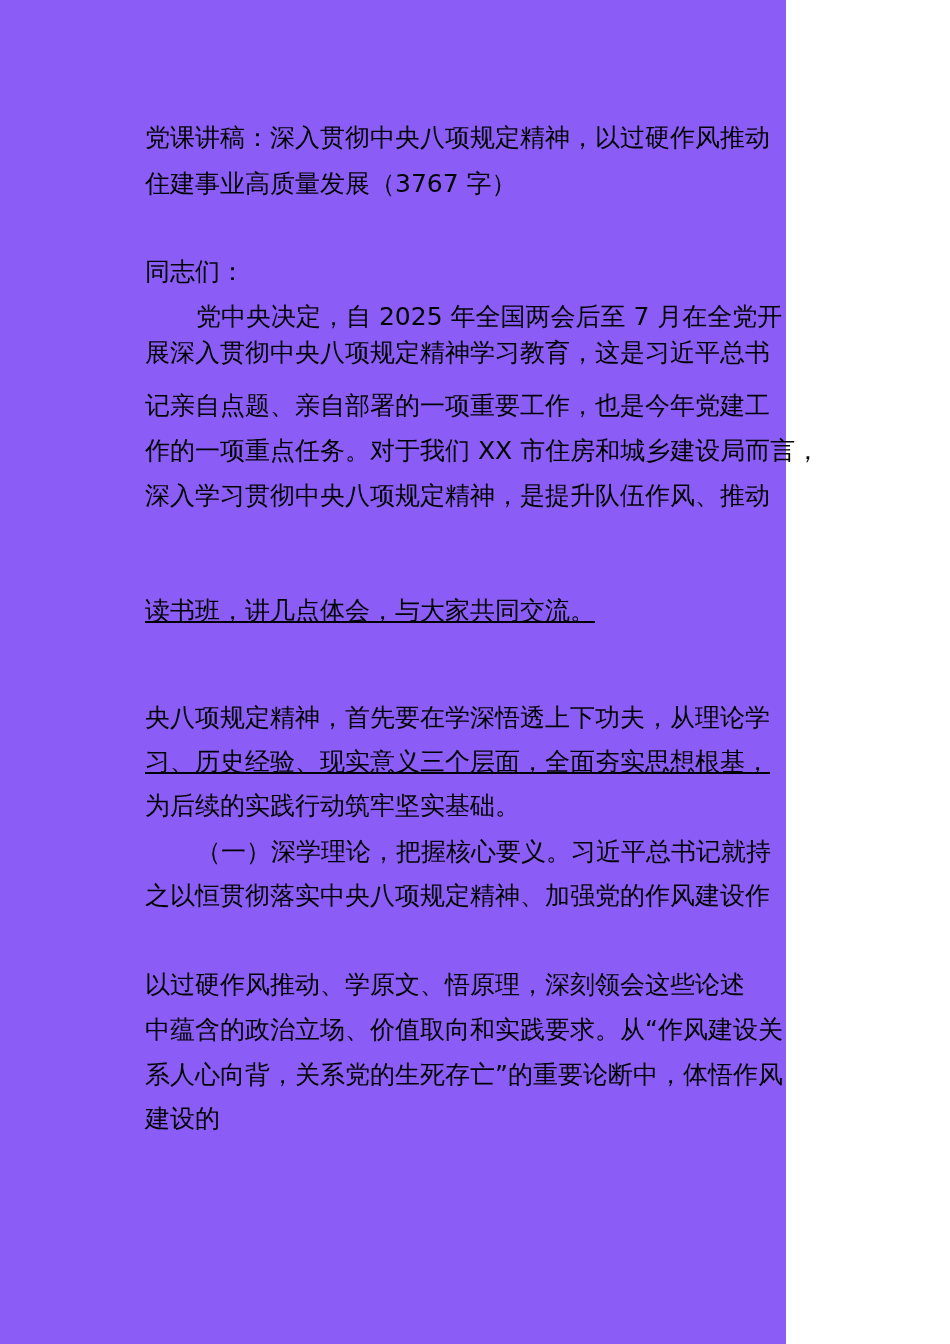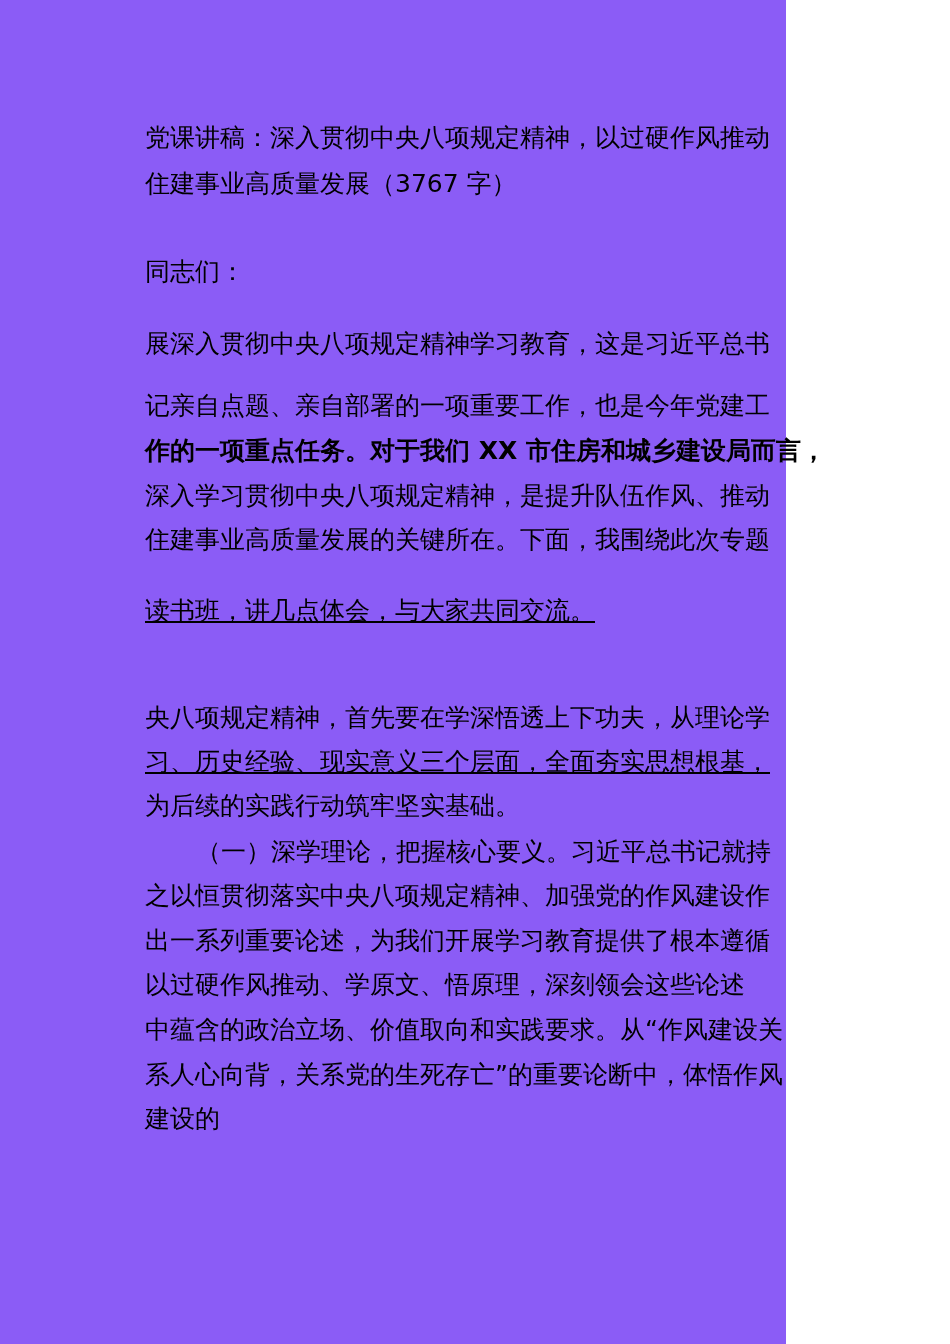--- a/index.html
+++ b/index.html
@@ -35,33 +35,32 @@
 </head>
 <body>
 
 <div class="page">
 
   <div class="line" style="top:123px;">党课讲稿：深入贯彻中央八项规定精神，以过硬作风推动</div>
   <div class="line" style="top:169px;">住建事业高质量发展（3767 字）</div>
 
   <div class="line" style="top:257px;">同志们：</div>
 
-  <div class="line" style="top:329px;">展深入贯彻中央八项规定精神学习教育，这是习近平总书</div>
+  <div class="line indent" style="top:302px;">党中央决定，自 2025 年全国两会后至 7 月在全党开</div>
+  <div class="line" style="top:338px;">展深入贯彻中央八项规定精神学习教育，这是习近平总书</div>
   <div class="line" style="top:391px;">记亲自点题、亲自部署的一项重要工作，也是今年党建工</div>
-  <div class="line" style="top:436px;font-weight:bold;">作的一项重点任务。对于我们 XX 市住房和城乡建设局而言，</div>
+  <div class="line" style="top:436px;">作的一项重点任务。对于我们 XX 市住房和城乡建设局而言，</div>
   <div class="line" style="top:481px;">深入学习贯彻中央八项规定精神，是提升队伍作风、推动</div>
-  <div class="line" style="top:525px;">住建事业高质量发展的关键所在。下面，我围绕此次专题</div>
   <div class="line" style="top:596px;text-decoration:underline;">读书班，讲几点体会，与大家共同交流。</div>
 
 
   <div class="line" style="top:703px;">央八项规定精神，首先要在学深悟透上下功夫，从理论学</div>
   <div class="line" style="top:747px;text-decoration:underline;">习、历史经验、现实意义三个层面，全面夯实思想根基，</div>
   <div class="line" style="top:791px;">为后续的实践行动筑牢坚实基础。</div>
 
   <div class="line indent" style="top:837px;">（一）深学理论，把握核心要义。习近平总书记就持</div>
   <div class="line" style="top:881px;">之以恒贯彻落实中央八项规定精神、加强党的作风建设作</div>
-  <div class="line" style="top:926px;">出一系列重要论述，为我们开展学习教育提供了根本遵循</div>
   <div class="line" style="top:970px;">以过硬作风推动、学原文、悟原理，深刻领会这些论述</div>
   <div class="line" style="top:1015px;text-align:right;">中蕴含的政治立场、价值取向和实践要求。从“作风建设关</div>
   <div class="line" style="top:1060px;">系人心向背，关系党的生死存亡”的重要论断中，体悟作风</div>
   <div class="line" style="top:1104px;">建设的</div>
 
 </div>
 
 </body></html>

